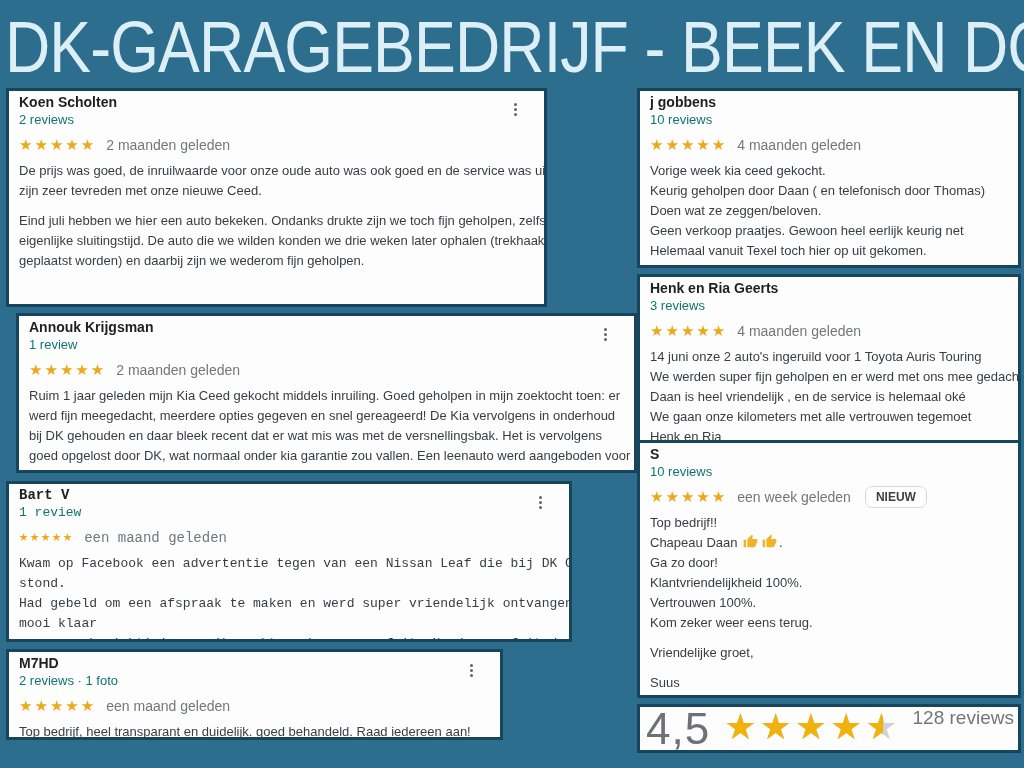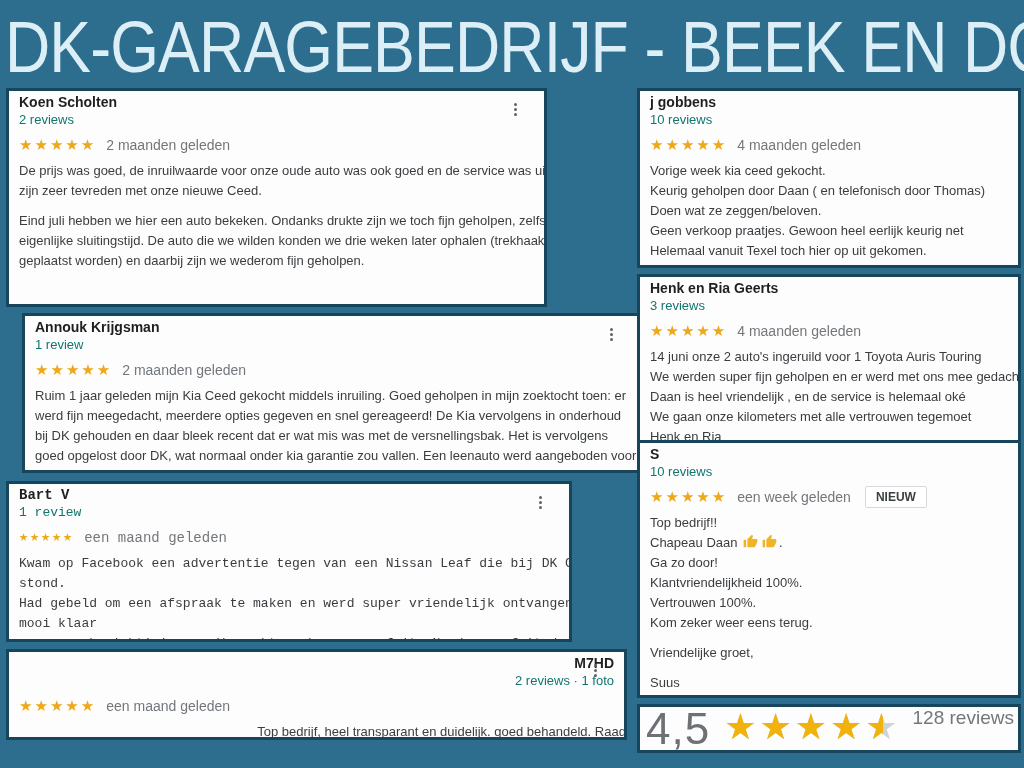--- a/index.html
+++ b/index.html
@@ -13,36 +13,36 @@
     letter-spacing:-1px; transform:scaleX(0.87); transform-origin:left center;
     white-space:nowrap;
   }
 
   .card {
     position:absolute; background:#fdfdfd; border:3px solid #17465c;
     padding:3px 10px; overflow:hidden;
   }
   
   .c-l0 { left:6px;  top:88px;  width:541px; height:219px; }
-  .c-l1 { left:22px;  top:313px; width:621px; height:160px; }
+  .c-l1 { left:16px;  top:313px; width:621px; height:160px; }
   .c-l2 { left:6px;  top:481px; width:566px; height:161px;font-family:Liberation Mono, monospace; }
-  .c-l3 { left:6px;  top:649px; width:621px; height:91px;text-align:right;  }
+  .c-l3 { left:6px;  top:649px; width:497px; height:91px;  }
   
   .c-r0 { left:637px; top:88px;  width:384px; height:180px; }
   .c-r1 { left:637px; top:274px; width:384px; height:196px; }
   .c-r2 { left:637px; top:440px; width:384px; height:258px; }
 
   .r-name { font-size:14px; font-weight:bold; color:#1f1f1f; line-height:17px; }
   .r-meta { font-size:13px; color:#0f766e; line-height:16px; margin-top:1px; }
   .r-stars-row { margin-top:7px; height:19px; display:flex; align-items:center; }
   .stars { font-size:15px; color:#eda91c; letter-spacing:2px; line-height:18px; }
   .r-date { font-size:14px; color:#73777b; margin-left:10px; }
   .badge {
     margin-left:14px; font-size:12px; font-weight:bold; color:#3c4043;
-    border:1px solid #d7d9dc; border-radius:2px; padding:3px 10px; background:#fff;
+    border:1px solid #d7d9dc; border-radius:7px; padding:3px 10px; background:#fff;
   }
   .r-text { margin-top:7px; font-size:13px; line-height:20px; color:#3a3d40; width:690px; }
   .c-r0 .r-text, .c-r1 .r-text, .c-r2 .r-text { width:530px; }
   .rp { white-space:pre-line; margin:0 0 10px 0; }
   .rp:last-child { margin-bottom:0; }
 
   .kebab { position:absolute; top:10px; right:24px; width:10px; cursor:pointer; }
   .kebab i { display:block; width:3px; height:3px; border-radius:50%; background:#5f6368; margin:2px auto; }
 
   .thumb { width:15px; height:15px; fill:#f0b429; vertical-align:-2px; margin:0 2px; }

